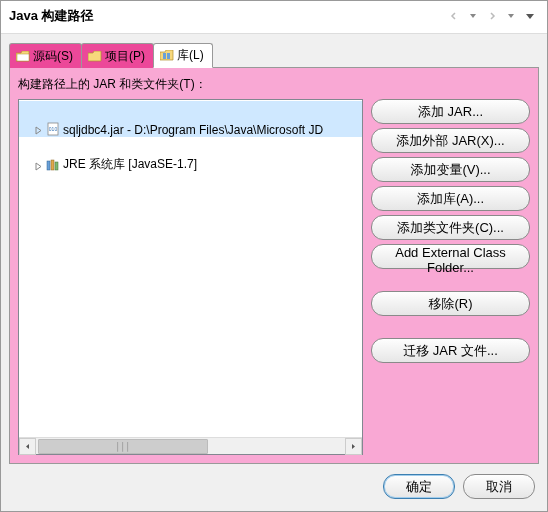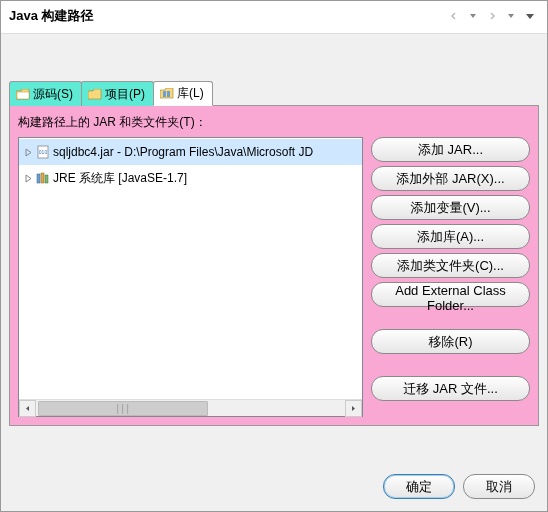--- a/index.html
+++ b/index.html
@@ -1,32 +1,32 @@
 <!DOCTYPE html>
 <html><head>
 <meta charset="utf-8">
 <style>
 * { box-sizing: border-box; margin: 0; padding: 0; }
 body { font-family: "Microsoft YaHei", "SimSun", Tahoma, sans-serif; font-size: 12px; background: #fff; width: 548px; height: 512px; overflow: hidden; }
-.dialog { width: 548px; height: 512px; border: 1px solid #999; background: #f0f0f0; display: flex; flex-direction: column; gap: 38px; }
+.dialog { width: 548px; height: 512px; border: 1px solid #999; background: #f0f0f0; display: flex; flex-direction: column; }
 .header { display: flex; align-items: center; padding: 6px 8px 8px 8px; background: #fff; border-bottom: 1px solid #ddd; }
 .header-title { font-weight: bold; font-size: 13px; flex: 1; }
 .nav-btn { width: 18px; height: 16px; margin-left: 1px; display: inline-flex; align-items: center; justify-content: center; color: #888; }
 .nav-btn.g { color: #5a8f3f; }
 .content { flex: 1; padding: 8px 8px 0 8px; background: #f0f0f0; display: flex; flex-direction: column; min-height: 0; }
 .tabs { display: flex; border-bottom: 1px solid #999; }
-.tab { display: inline-flex; align-items: center; gap: 3px; padding: 3px 8px 3px 6px; border: 1px solid #999; border-bottom: none; background: #5eead4; margin-right: -1px; border-radius: 3px 3px 0 0; position: relative; top: 1px; cursor: pointer; }
+.tab { display: inline-flex; align-items: center; gap: 3px; padding: 3px 8px 3px 6px; border: 1px solid #999; border-bottom: none; background: #ec4899; margin-right: -1px; border-radius: 3px 3px 0 0; position: relative; top: 1px; cursor: pointer; }
 .tab.active { background: #fff; border-bottom: 1px solid #fff; z-index: 2; }
 .tab-icon { width: 14px; height: 12px; display: inline-flex; align-items: center; justify-content: center; }
 .tab-panel { background: #f9a8d4; border: 1px solid #999; border-top: none; flex: 1; display: flex; flex-direction: column; padding: 8px; min-height: 0; }
 .panel-label { margin-bottom: 6px; }
 .main-area { flex: 1; display: flex; gap: 8px; min-height: 0; }
 .tree-wrap { flex: 1; border: 1px solid #828790; background: #fff; display: flex; flex-direction: column; min-height: 0; }
 .tree { flex: 1; overflow: hidden; padding: 1px 0; }
-.tree-row { display: flex; align-items: center; height: 26px; padding: 0 2px; white-space: nowrap; overflow: hidden; }
+.tree-row { display: flex; align-items: flex-end; height: 36px; padding: 0 12px; white-space: nowrap; overflow: hidden; }
 .tree-row.selected { background: #cfe8ff; }
 .expander { width: 14px; height: 14px; display: inline-flex; align-items: center; justify-content: center; color: #666; }
 .node-icon { width: 16px; height: 16px; display: inline-flex; align-items: center; justify-content: center; margin-right: 2px; }
 .hscroll-track { height: 17px; background: #f0f0f0; border-top: 1px solid #ddd; display: flex; align-items: center; }
 .hscroll-btn { width: 17px; height: 17px; background: #f0f0f0; border: 1px solid #ccc; display: inline-flex; align-items: center; justify-content: center; color: #555; }
 .hscroll-thumb { height: 15px; width: 170px; background: #cdcdcd; border: 1px solid #bbb; border-radius: 1px; margin-left: 2px; display:flex; align-items:center; justify-content:center; color:#888; font-size:8px;}
 .btn-col { width: 159px; display: flex; flex-direction: column; gap: 4px; }
 .btn { height: 25px; border: 1px solid #8a8a8a; border-radius: 12px; background: linear-gradient(#fefefe, #e6e6e6); cursor: pointer; font-size: 13px; font-family: inherit; }
 .btn:disabled { color: #888; }
 .btn-spacer { height: 14px; }

